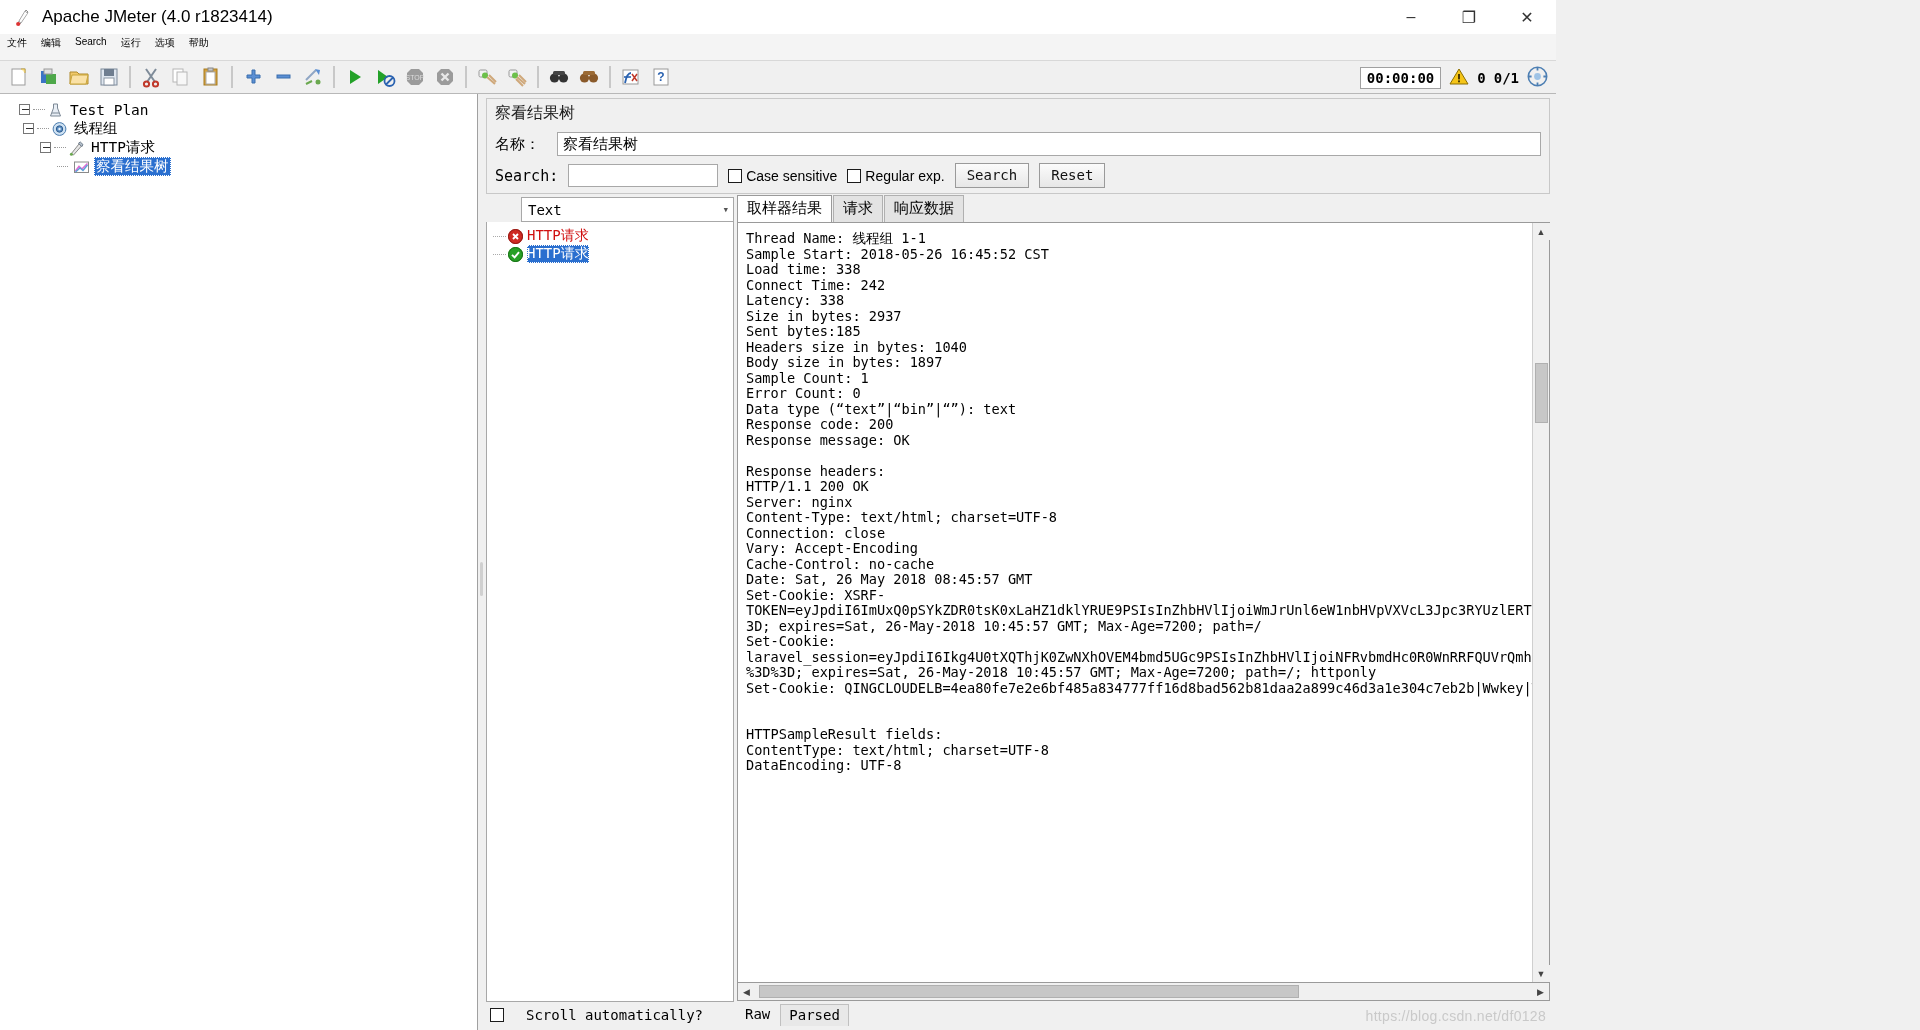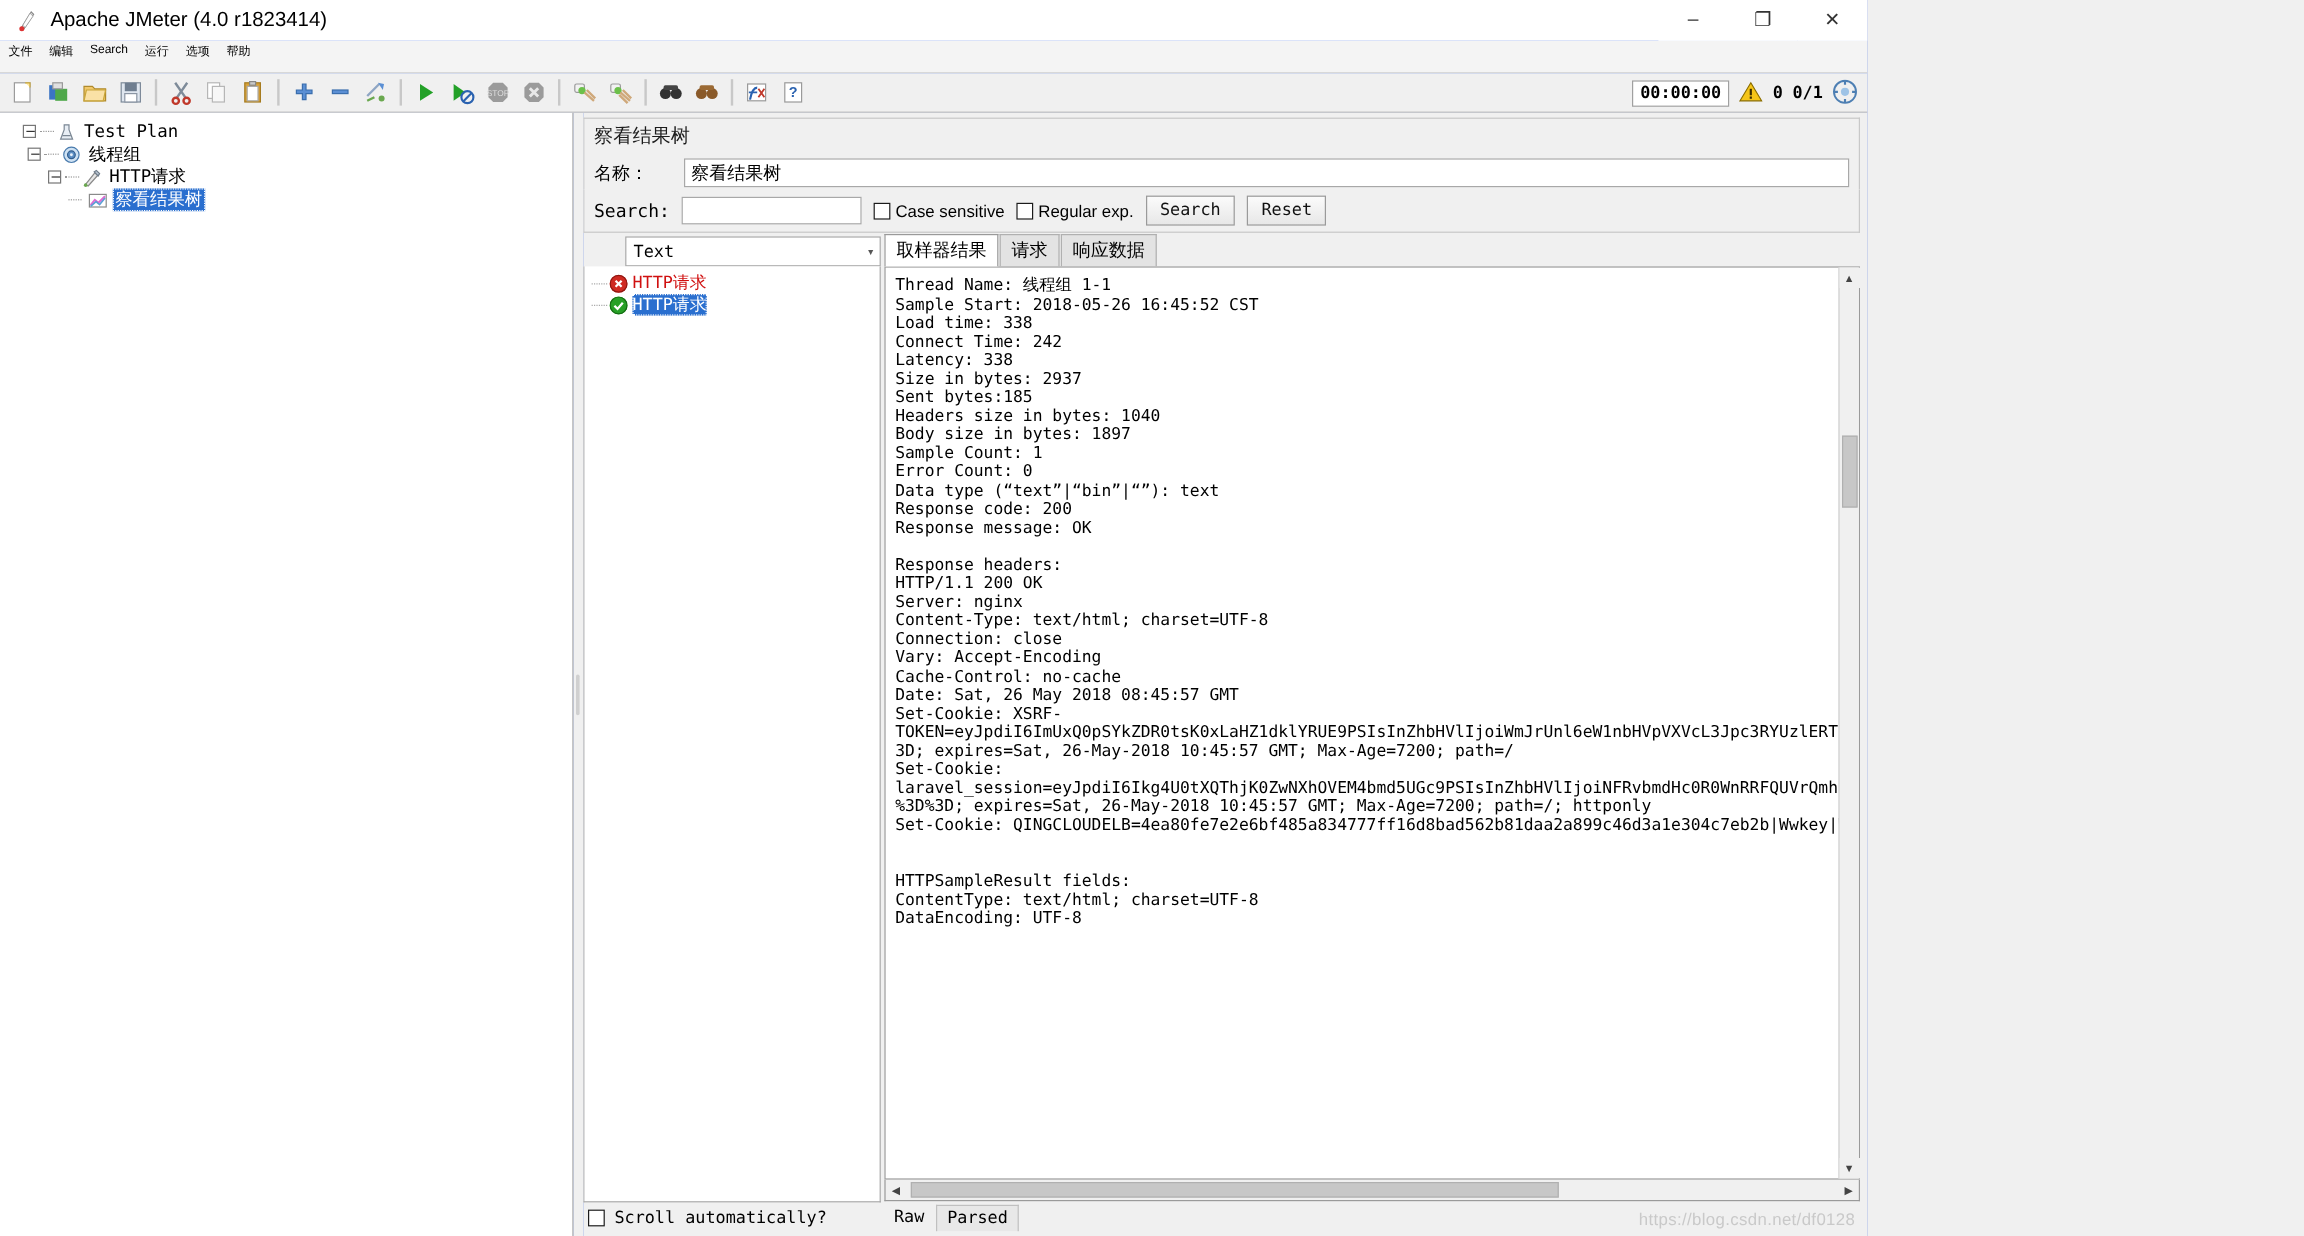--- a/index.html
+++ b/index.html
@@ -5,21 +5,21 @@
   * { box-sizing: border-box; }
   html, body {
     margin: 0; padding: 0;
     width: 1920px; height: 1030px;
     overflow: hidden;
     background: #f0f0f0;
     font-family: "Liberation Sans", sans-serif;
     font-size: 14px;
     color: #000;
   }
-  #app { position: relative; width: 1556px; height: 1030px; background: #1d4ed8; }
+  #app { position: relative; width: 1556px; height: 1030px; background: #15803d; }
 
   
   .titlebar {
     height: 34px; background: #ffffff;
     display: flex; align-items: center;
     padding-left: 12px;
     position: relative;
   }
   .title-icon { width: 22px; height: 22px; position: relative; margin-right: 8px; }
   .title-text { font-size: 17px; color: #000; font-family: "Liberation Sans", sans-serif; }
@@ -73,21 +73,21 @@
   .tdash { width: 12px; height: 1px; border-top: 1px dotted #999; flex: none; margin-right: 2px;}
   .ticon { width: 17px; height: 16px; margin-right: 4px; flex: none; position: relative; }
   .tlabel { padding: 0 2px; }
   .tlabel.sel { background: #2a6fcf; color: #fff; outline: 1px dotted #fff; outline-offset: -1px;}
 
   
   .panel-title {
     font-size: 16px; padding: 4px 8px 6px 8px; color: #1c1c1c;
     border: 1px solid #c8c8c8; border-bottom: none; background: #f0f0f0;
   }
-  .field-row { display: flex; align-items: center; background: #f0f0f0; padding: 2px 8px; gap: 19px;
+  .field-row { display: flex; align-items: center; background: #f0f0f0; padding: 2px 8px; gap: 6px;
                border-left: 1px solid #c8c8c8; border-right: 1px solid #c8c8c8;}
   .field-label { width: 56px; font-size: 15px; flex: none; }
   .txtinput {
     flex: 1; height: 24px; border: 1px solid #a8a8a8; background: #fff;
     padding: 2px 5px; font-size: 15px; font-family: "Liberation Sans", sans-serif;
     outline: none; color: #000;
   }
   .group-box {
     margin: 6px 8px 2px 8px; border: 1px solid #b5b5b5; position: relative;
     padding: 10px 6px 8px 6px;
@@ -129,21 +129,21 @@
     padding: 5px 0 0 6px; overflow: hidden; font-family: "DejaVu Sans Mono", monospace; font-size: 14px;
   }
   .rnode { display: flex; align-items: center; height: 18px; }
   .rdash { width: 13px; border-top: 1px dotted #aaa; height: 1px; margin-right: 2px; flex:none;}
   .ricon { width: 15px; height: 15px; margin-right: 4px; flex: none; border-radius: 50%; position: relative; }
   .ricon.err { background: radial-gradient(circle at 35% 30%, #f4706a, #c0201a); }
   .ricon.ok  { background: radial-gradient(circle at 35% 30%, #87e06a, #1f9a20); }
   .ricon:after { content: ""; position: absolute; inset: 0; }
   .rlabel.err { color: #d01010; }
   .rlabel.sel { background: #2a6fcf; color: #fff; outline: 1px dotted #fff; outline-offset: -1px;}
-  .scroll-auto { display: flex; align-items: center; gap: 8px; padding: 5px 0 3px 4px; font-family: "DejaVu Sans Mono", monospace; font-size: 14px;}
+  .scroll-auto { display: flex; align-items: center; gap: 22px; padding: 5px 0 3px 4px; font-family: "DejaVu Sans Mono", monospace; font-size: 14px;}
 
   .detail-pane { flex: 1; display: flex; flex-direction: column; min-width: 0; }
   .tabs { display: flex; align-items: flex-end; height: 25px; gap: 1px; }
   .tab {
     padding: 3px 9px 4px 9px; font-size: 15px; background: #e3e3e3;
     border: 1px solid #b0b0b0; border-bottom: none;
   }
   .tab.active { background: #fff; border-color: #9a9a9a; position: relative; z-index: 2; }
   .detail-box {
     flex: 1; border: 1px solid #9a9a9a; background: #fff; display: flex; min-height: 0;

